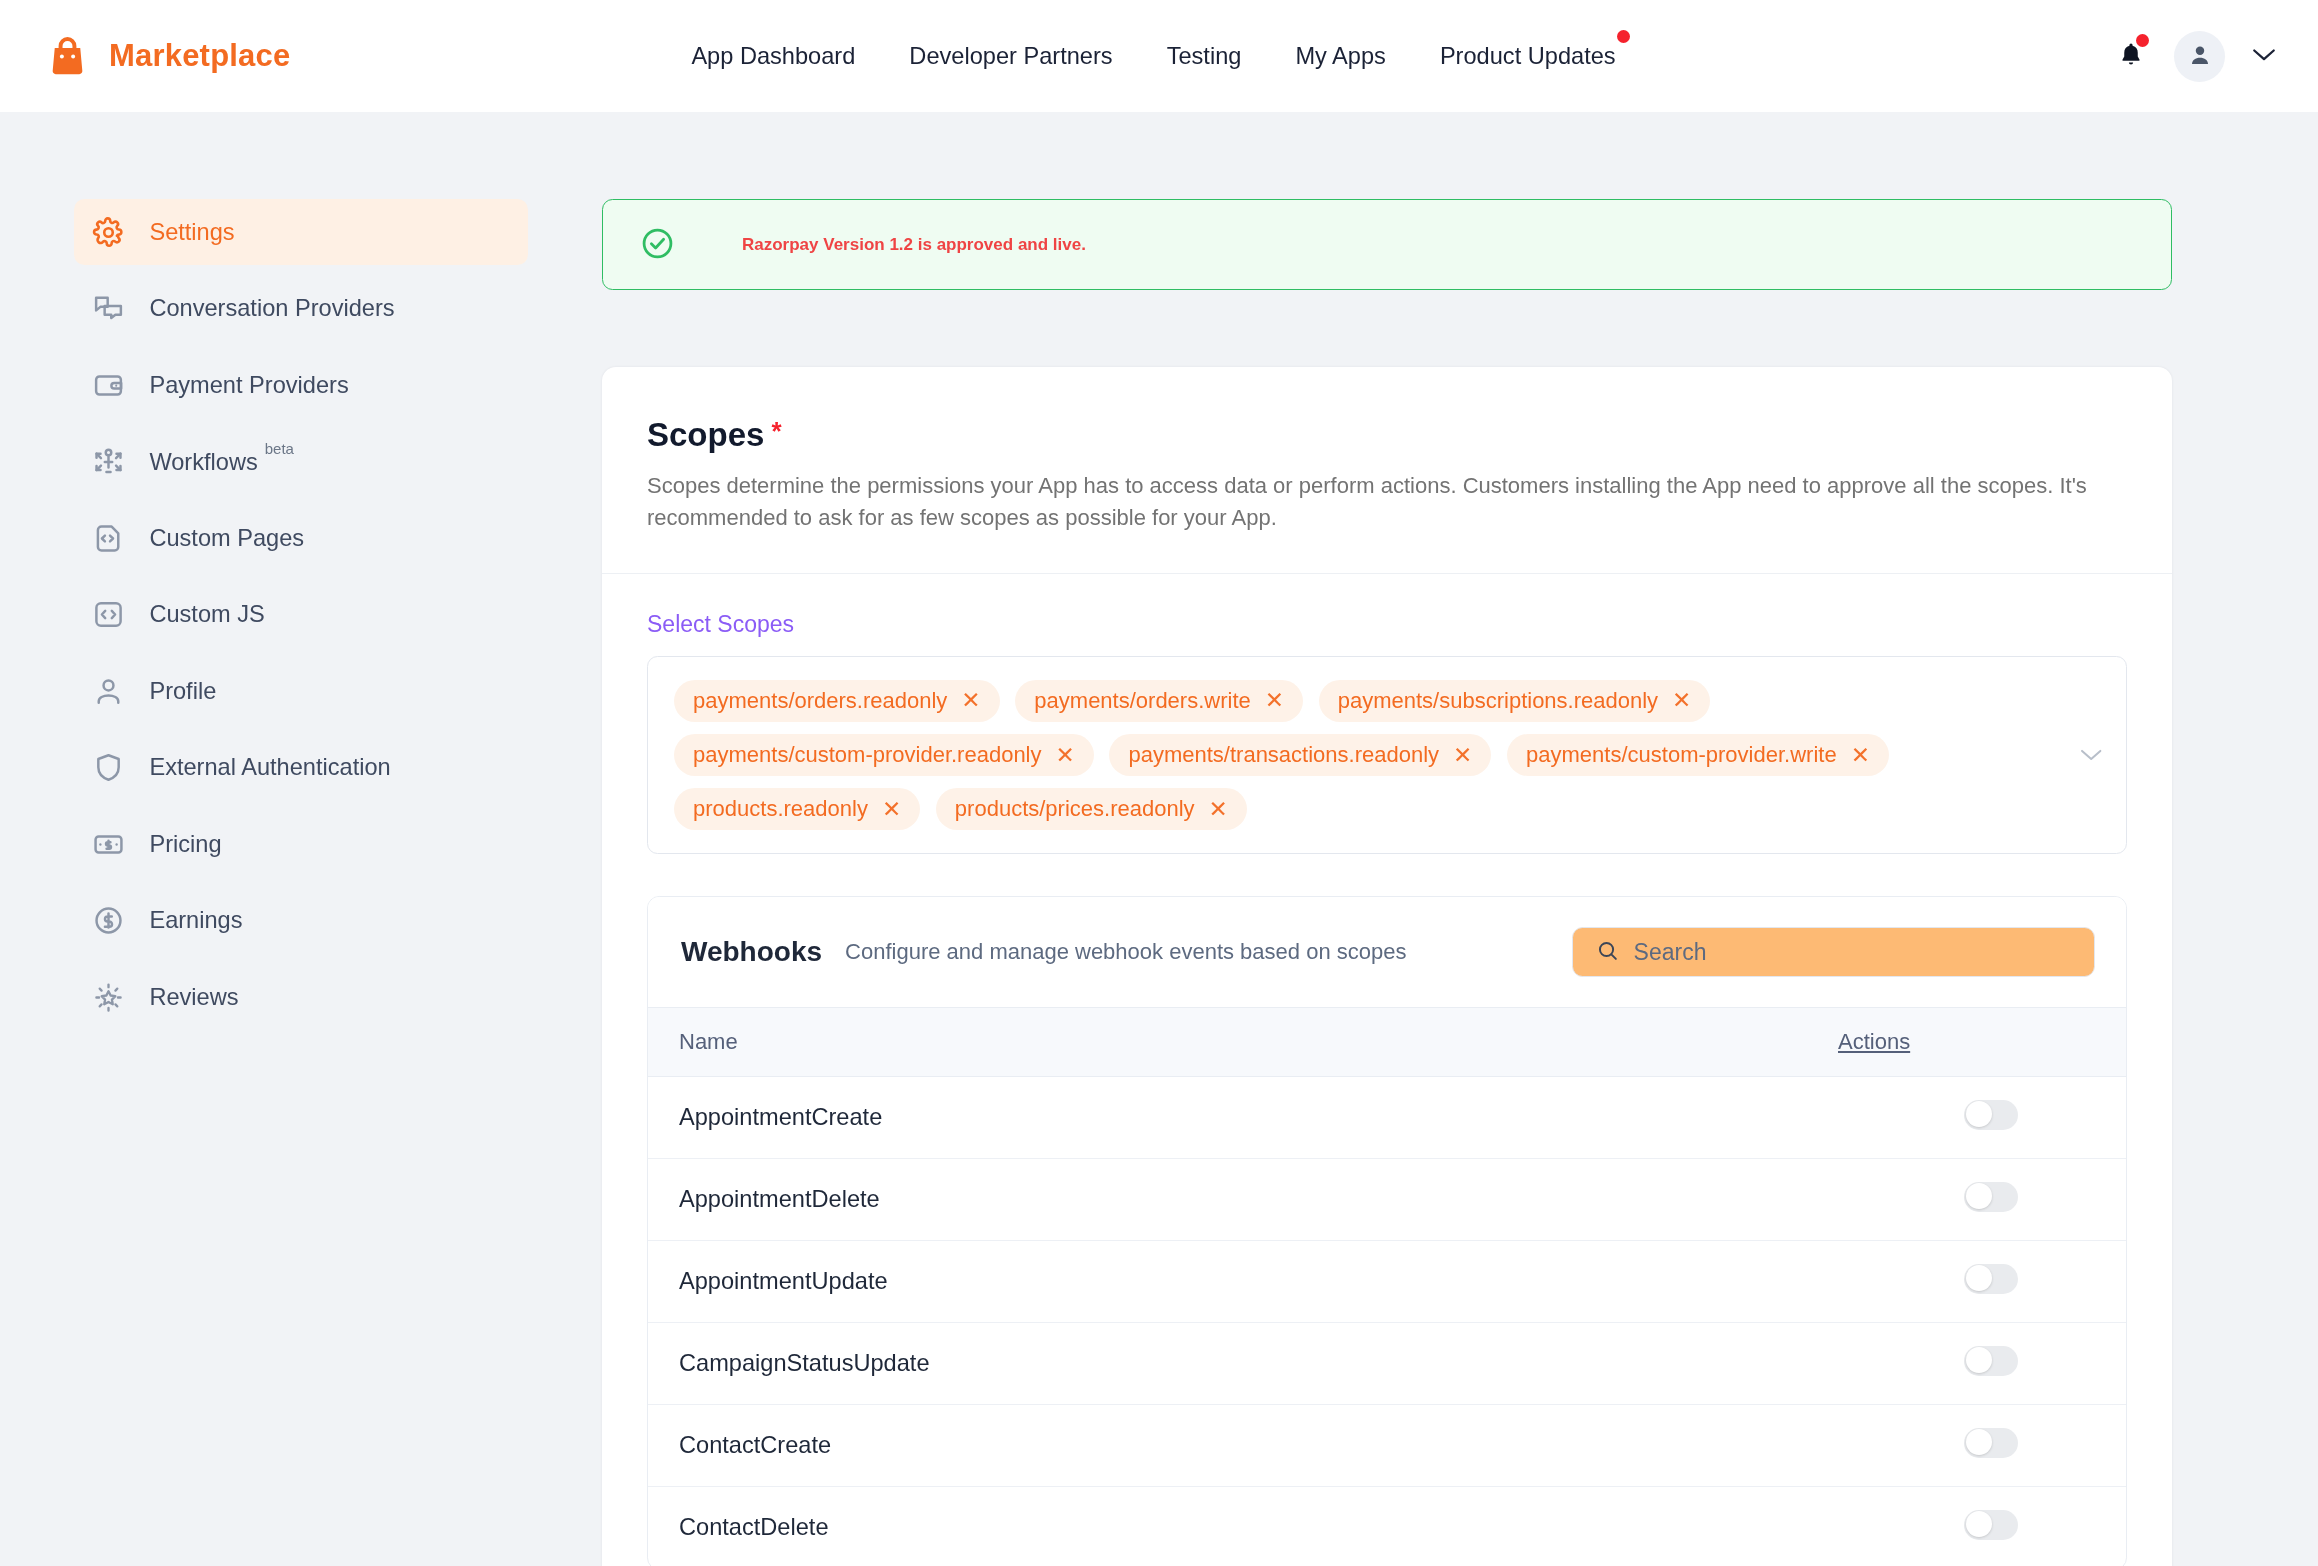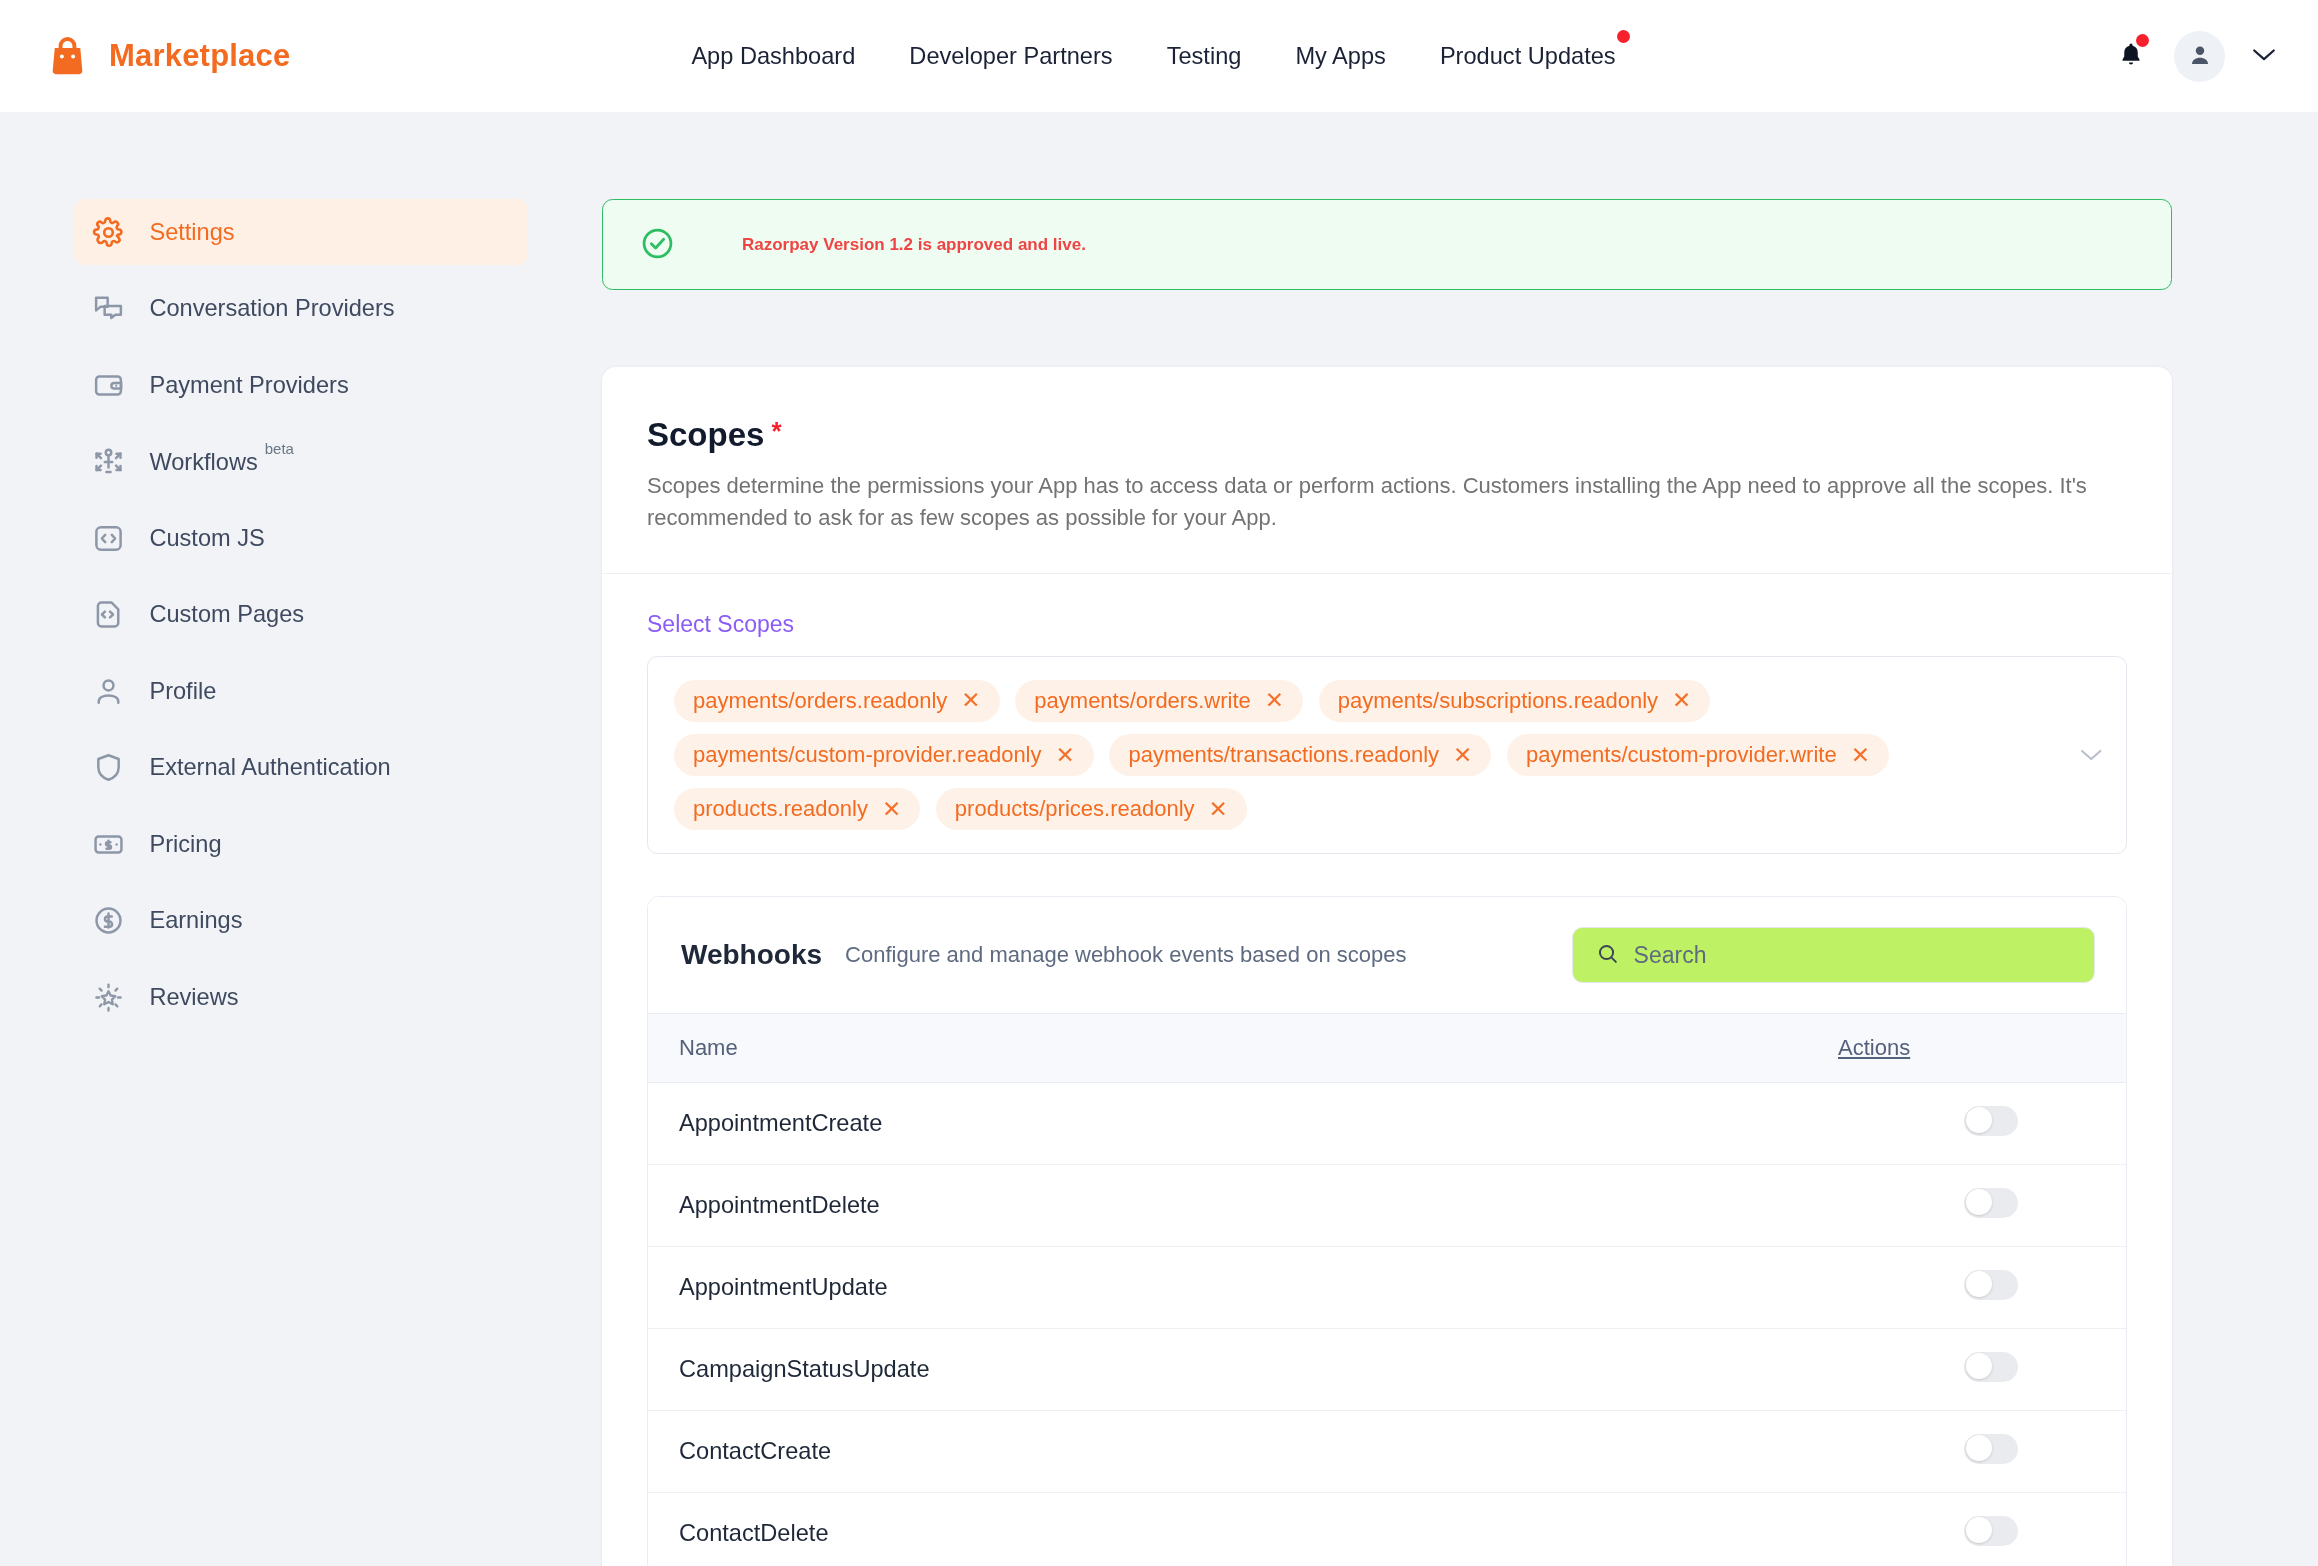--- a/index.html
+++ b/index.html
@@ -171,26 +171,26 @@
   .wh-head {
     display: flex; align-items: center;
     padding: 30px 31px 30px 33px;
     gap: 23px;
     background: #fff;
   }
   .wh-title { font-size: 28px; font-weight: 700; color: #1f2839; }
   .wh-sub { font-size: 22px; color: #5d6a80; }
   .wh-search {
     margin-left: auto;
-    width: 523px; height: 56px;
+    width: 523px; height: 50px;
     border: 1.7px solid #e3e7ee;
     border-radius: 10.5px;
     display: flex; align-items: center;
     gap: 14px; padding: 0 23px;
-    background: #bef264;
+    background: #fdba74;
     cursor: text;
   }
   .wh-search-ph { font-size: 23px; color: #5d6a80; }
 
   table { width: 100%; border-collapse: collapse; }
   thead th {
     background: #f7f9fc;
     border-top: 0.9px solid #e9edf3;
     border-bottom: 0.9px solid #e9edf3;
     font-size: 22px; font-weight: 400; color: #55607a;
@@ -336,35 +336,35 @@
           <path d="M6.2 6.3H3.3v2.9M17.8 6.3h2.9v2.9M6.2 18.2H3.3v-2.9M17.8 18.2h2.9v-2.9"></path>
           <path d="M3.3 6.3l3.2 3.2M20.7 6.3l-3.2 3.2M3.3 18.2l3.2-3.2M20.7 18.2l-3.2-3.2"></path>
         </svg>
       </span>
       <span class="side-label"><span>Workflows</span><sup class="beta">beta</sup></span>
     </div>
 
     <div class="side-item">
       <span class="side-icon">
         <svg width="33" height="33" viewBox="0 0 24 24" fill="none" stroke="#8d97a8" stroke-width="1.8" stroke-linecap="round" stroke-linejoin="round">
+          <path d="M14.3 3.3H6.9A2.6 2.6 0 0 0 4.3 5.9v12.2a2.6 2.6 0 0 0 2.6 2.6h9.6a2.6 2.6 0 0 0 2.6-2.6V8.2z"></path>
+          <path d="M9.4 9.9L7.2 12l2.2 2.1M13.1 9.9l2.2 2.1-2.2 2.1"></path>
+        </svg>
+      </span>
+      <span class="side-label">Custom Pages</span>
+    </div>
+
+    <div class="side-item">
+      <span class="side-icon">
+        <svg width="33" height="33" viewBox="0 0 24 24" fill="none" stroke="#8d97a8" stroke-width="1.8" stroke-linecap="round" stroke-linejoin="round">
           <rect x="3.2" y="3.8" width="17.6" height="16.4" rx="3.3"></rect>
           <path d="M9.6 9.4L7.2 12l2.4 2.6M14.4 9.4L16.8 12l-2.4 2.6"></path>
         </svg>
       </span>
       <span class="side-label">Custom JS</span>
-    </div>
-
-    <div class="side-item">
-      <span class="side-icon">
-        <svg width="33" height="33" viewBox="0 0 24 24" fill="none" stroke="#8d97a8" stroke-width="1.8" stroke-linecap="round" stroke-linejoin="round">
-          <path d="M14.3 3.3H6.9A2.6 2.6 0 0 0 4.3 5.9v12.2a2.6 2.6 0 0 0 2.6 2.6h9.6a2.6 2.6 0 0 0 2.6-2.6V8.2z"></path>
-          <path d="M9.4 9.9L7.2 12l2.2 2.1M13.1 9.9l2.2 2.1-2.2 2.1"></path>
-        </svg>
-      </span>
-      <span class="side-label">Custom Pages</span>
     </div>
 
     <div class="side-item">
       <span class="side-icon">
         <svg width="33" height="33" viewBox="0 0 24 24" fill="none" stroke="#8d97a8" stroke-width="1.8" stroke-linecap="round" stroke-linejoin="round">
           <circle cx="12" cy="7.6" r="3.6"></circle>
           <path d="M4.9 20.2v-1.1c0-2.6 3.2-4.2 7.1-4.2s7.1 1.6 7.1 4.2v1.1"></path>
         </svg>
       </span>
       <span class="side-label">Profile</span>

